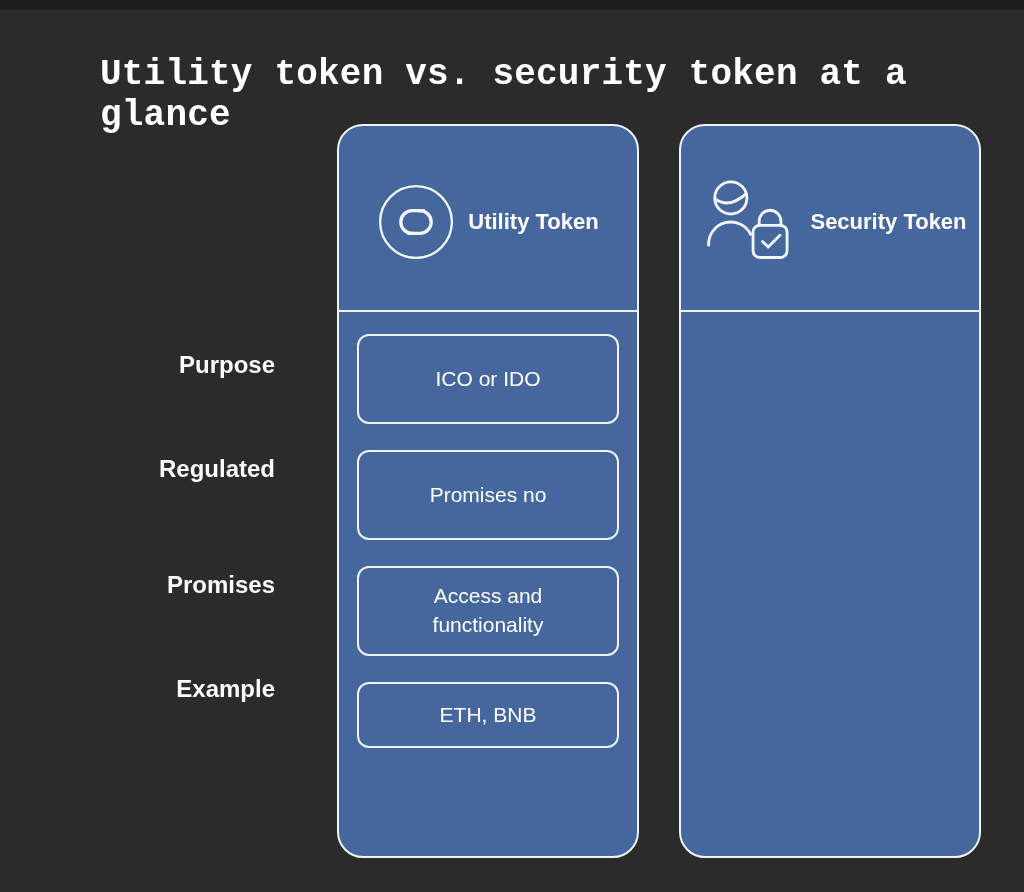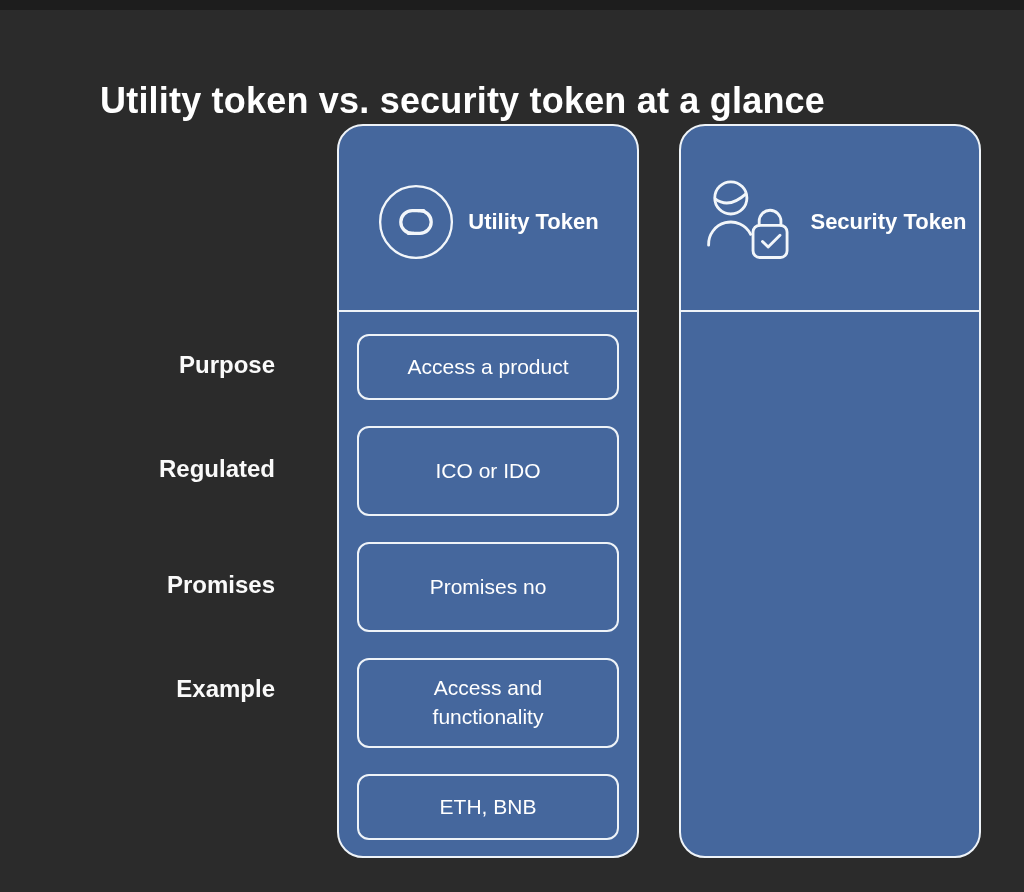--- a/index.html
+++ b/index.html
@@ -14,25 +14,26 @@
   }
   .top-strip {
     position: absolute;
     top: 0; left: 0; right: 0;
     height: 10px;
     background: #1d1d1d;
   }
   .title {
     position: absolute;
     left: 100px;
-    top: 56px;
+    top: 30px;
     font-size: 36px;
     font-weight: 700;
     letter-spacing: 0.2px;
     color: #ffffff;
+    font-family: Liberation Mono, monospace;
   }
   .table {
     position: absolute;
     top: 124px;
     left: 0;
     display: flex;
     align-items: flex-start;
   }
   .labels-col {
     width: 275px;
@@ -132,21 +133,20 @@
         <div class="icon-wrap">
           <svg width="78" height="78" viewBox="0 0 100 100" fill="none" stroke="#f2f6fa">
             <circle cx="50" cy="50" r="46" stroke-width="3"></circle>
             <path d="M 60 35.5 H 45 A 14.5 14.5 0 0 0 45 64.5 H 47" stroke-width="4.2" stroke-linecap="round"></path>
             <path d="M 40 64.5 H 55 A 14.5 14.5 0 0 0 55 35.5 H 53" stroke-width="4.2" stroke-linecap="round"></path>
           </svg>
         </div>
         <div class="card-title">Utility Token</div>
       </div>
       <div class="card-body">
-        <div class="cell rh-sm">Access a product</div>
         <div class="cell rh-lg">ICO or IDO</div>
         <div class="cell rh-lg">Promises no</div>
         <div class="cell rh-lg">Access and functionality</div>
         <div class="cell rh-sm">ETH, BNB</div>
       </div>
     </div>
 
     <div class="card security">
       <div class="card-header">
         <div class="icon-wrap">

